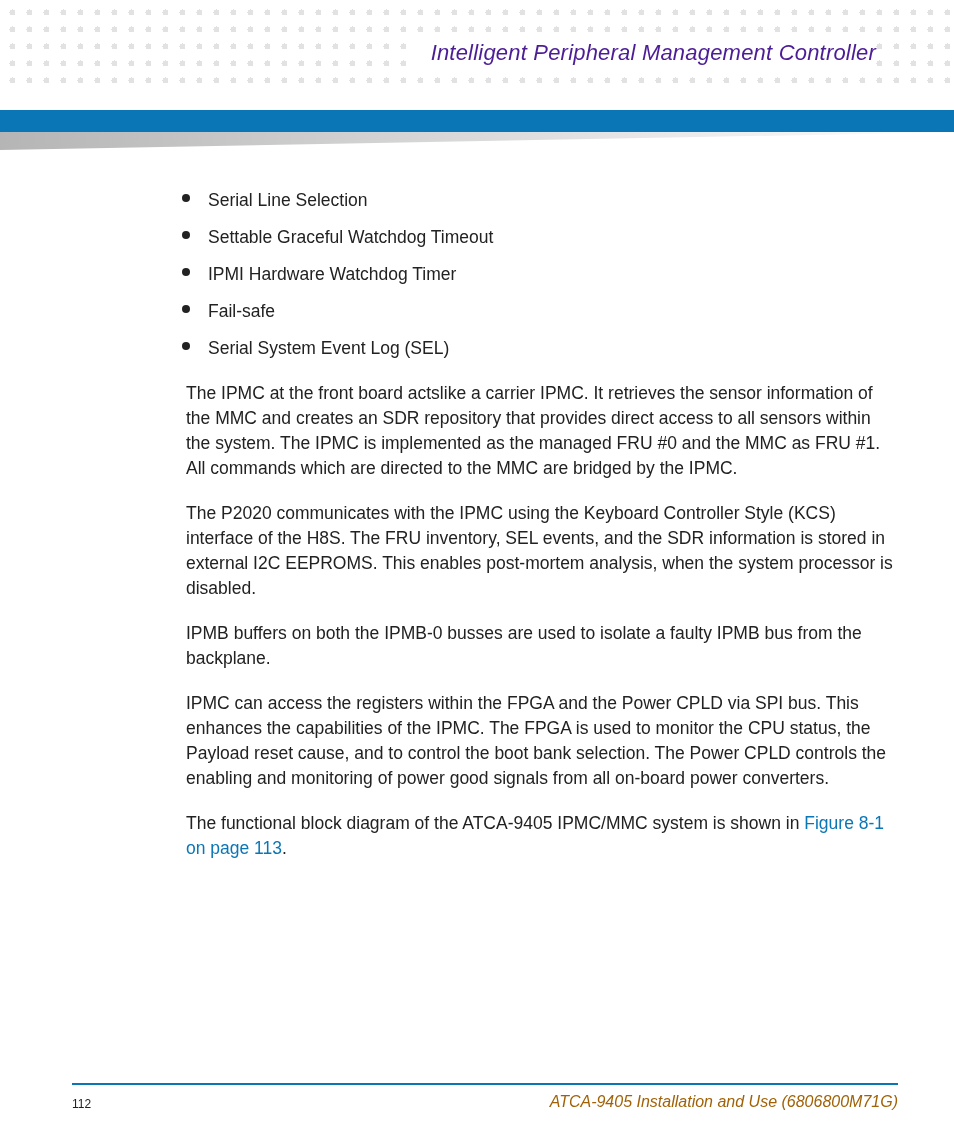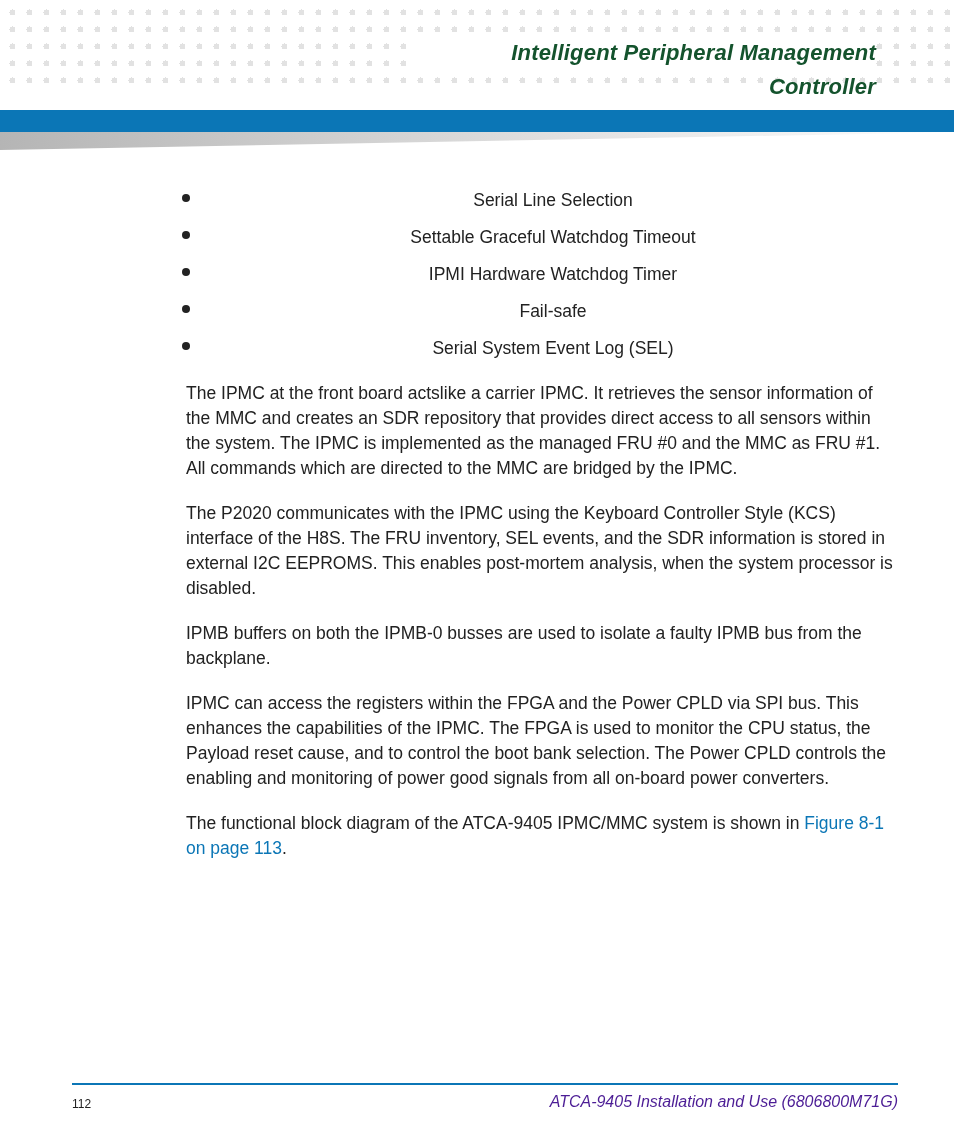--- a/index.html
+++ b/index.html
@@ -33,23 +33,23 @@
     height: 34px;
     background: #ffffff;
   }
   .chapter-title {
     position: absolute;
     right: 78px;
     top: 36px;
     width: 460px;
     text-align: right;
     font-size: 22px;
-    font-weight: 700;
+    font-weight: 400;
     font-style: italic;
-    color: #14532d;
+    color: #4c1d95;
     line-height: 34px;
     letter-spacing: 0.2px;
   }
 
   
   .blue-bar {
     position: absolute;
     left: 0; right: 0;
     top: 110px;
     height: 22px;
@@ -72,21 +72,20 @@
     top: 182px;
     font-size: 17.5px;
     line-height: 25px;
     color: #222;
   }
 
   ul.bullets {
     list-style: none;
     margin: 0 0 14px 0;
     padding: 0;
-    text-align: center;
   }
   ul.bullets li {
     position: relative;
     padding: 6px 0 6px 38px;
   }
   ul.bullets li::before {
     content: "";
     position: absolute;
     left: 12px;
     top: 12px;
@@ -119,21 +118,21 @@
     bottom: 34px;
     font-size: 12px;
     color: #222;
   }
   .doc-title {
     position: absolute;
     right: 56px;
     bottom: 34px;
     font-size: 16px;
     font-style: italic;
-    color: #4c1d95;
+    color: #a16207;
   }
 </style>
 </head>
 <body>
 
 <div class="dots-top"></div>
 <div class="title-slot"></div>
 <div class="chapter-title">Intelligent Peripheral Management Controller</div>
 
 <div class="blue-bar"></div>

